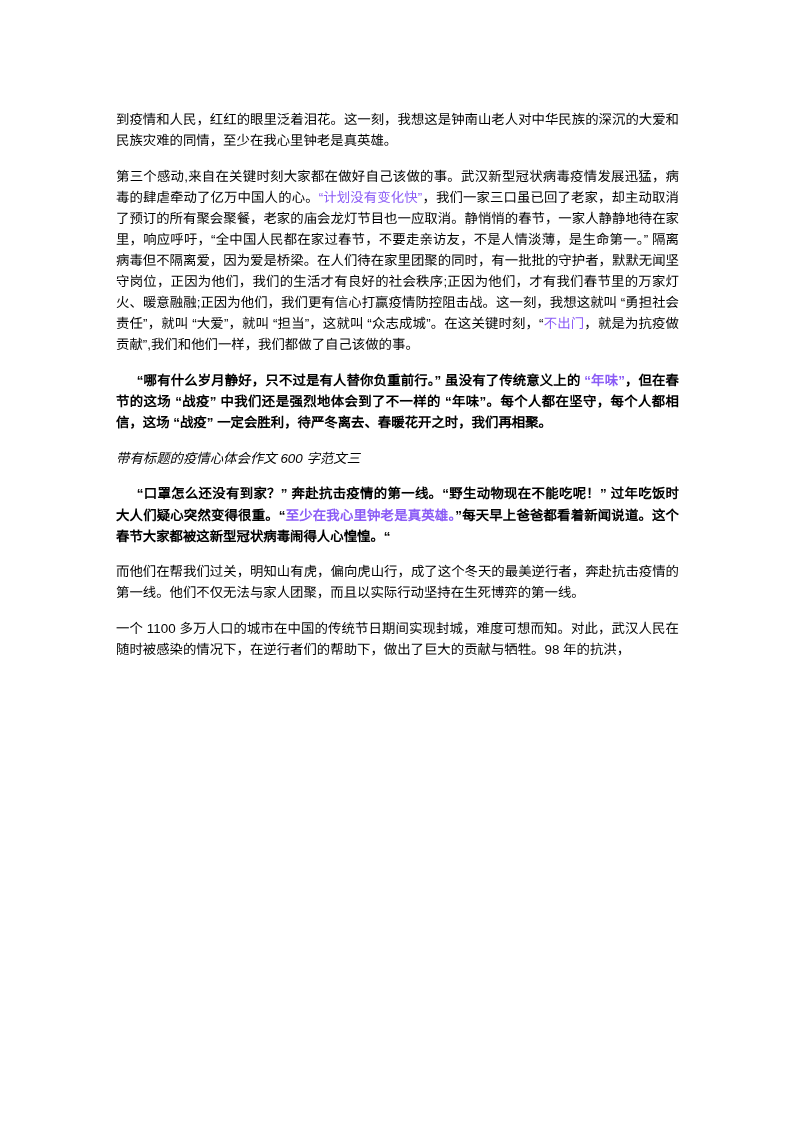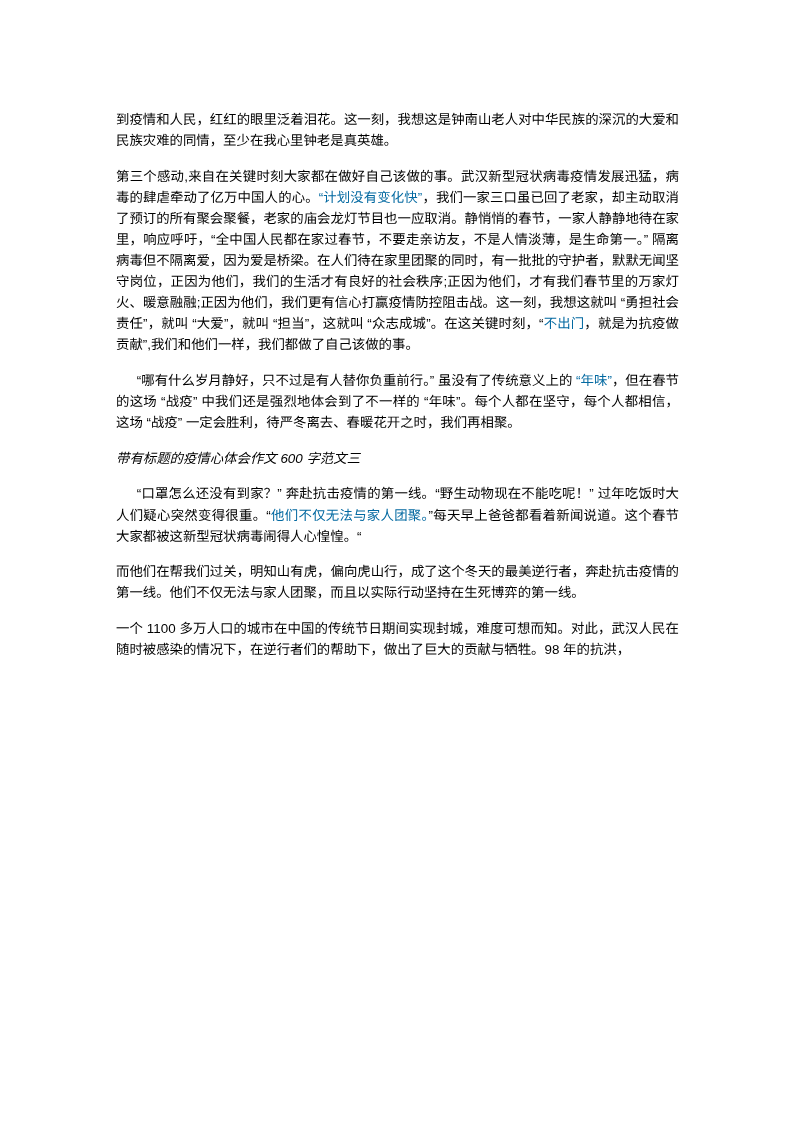--- a/index.html
+++ b/index.html
@@ -35,38 +35,39 @@
 
   .para {
     margin: 0 0 14.5px 0;
     text-align: justify;
     text-justify: inter-character;
     word-break: break-all;
   }
 
   .para.indent {
     text-indent: 1.55em;
+    font-weight: bold;
   }
 
   .para.heading-line {
     margin: 0 0 14.5px 0;
     font-style: italic;
   }
 
   .gray {
-    color: #0369a1;
+    color: #8b5cf6;
   }
 </style>
 </head>
 <body>
 
 <div class="page">
   <div class="content" id="body-root">
 
   <p class="para"><span>到疫情和人民，红红的眼里泛着泪花。这一刻，我想这是钟南山老人对中华民族的深沉的大爱和民族灾难的同情，至少在我心里钟老是真英雄。</span></p>
       <p class="para"><span>第三个感动,来自在关键时刻大家都在做好自己该做的事。武汉新型冠状病毒疫情发展迅猛，病毒的肆虐牵动了亿万中国人的心。</span><span class="gray">“计划没有变化快”</span><span>，我们一家三口虽已回了老家，却主动取消了预订的所有聚会聚餐，老家的庙会龙灯节目也一应取消。静悄悄的春节，一家人静静地待在家里，响应呼吁，“全中国人民都在家过春节，不要走亲访友，不是人情淡薄，是生命第一。” 隔离病毒但不隔离爱，因为爱是桥梁。在人们待在家里团聚的同时，有一批批的守护者，默默无闻坚守岗位，正因为他们，我们的生活才有良好的社会秩序;正因为他们，才有我们春节里的万家灯火、暖意融融;正因为他们，我们更有信心打赢疫情防控阻击战。这一刻，我想这就叫 “勇担社会责任”，就叫 “大爱”，就叫 “担当”，这就叫 “众志成城”。在这关键时刻，“</span><span class="gray">不出门</span><span>，就是为抗疫做贡献”,我们和他们一样，我们都做了自己该做的事。</span></p>
       <p class="para indent"><span>“哪有什么岁月静好，只不过是有人替你负重前行。” 虽没有了传统意义上的 </span><span class="gray">“年味”</span><span>，但在春节的这场 “战疫” 中我们还是强烈地体会到了不一样的 “年味”。每个人都在坚守，每个人都相信，这场 “战疫” 一定会胜利，待严冬离去、春暖花开之时，我们再相聚。</span></p>
       <p class="para heading-line"><span>带有标题的疫情心体会作文 600 字范文三</span></p>
-      <p class="para indent"><span>“口罩怎么还没有到家？” 奔赴抗击疫情的第一线。“野生动物现在不能吃呢！” 过年吃饭时大人们疑心突然变得很重。“</span><span class="gray">他们不仅无法与家人团聚。</span><span>”每天早上爸爸都看着新闻说道。这个春节大家都被这新型冠状病毒闹得人心惶惶。“</span></p>
+      <p class="para indent"><span>“口罩怎么还没有到家？” 奔赴抗击疫情的第一线。“野生动物现在不能吃呢！” 过年吃饭时大人们疑心突然变得很重。“</span><span class="gray">至少在我心里钟老是真英雄。</span><span>”每天早上爸爸都看着新闻说道。这个春节大家都被这新型冠状病毒闹得人心惶惶。“</span></p>
       <p class="para"><span>而他们在帮我们过关，明知山有虎，偏向虎山行，成了这个冬天的最美逆行者，奔赴抗击疫情的第一线。他们不仅无法与家人团聚，而且以实际行动坚持在生死博弈的第一线。</span></p>
       <p class="para"><span>一个 1100 多万人口的城市在中国的传统节日期间实现封城，难度可想而知。对此，武汉人民在随时被感染的情况下，在逆行者们的帮助下，做出了巨大的贡献与牺牲。98 年的抗洪，</span></p>
     </div>
 </div>
 
 </body></html>

